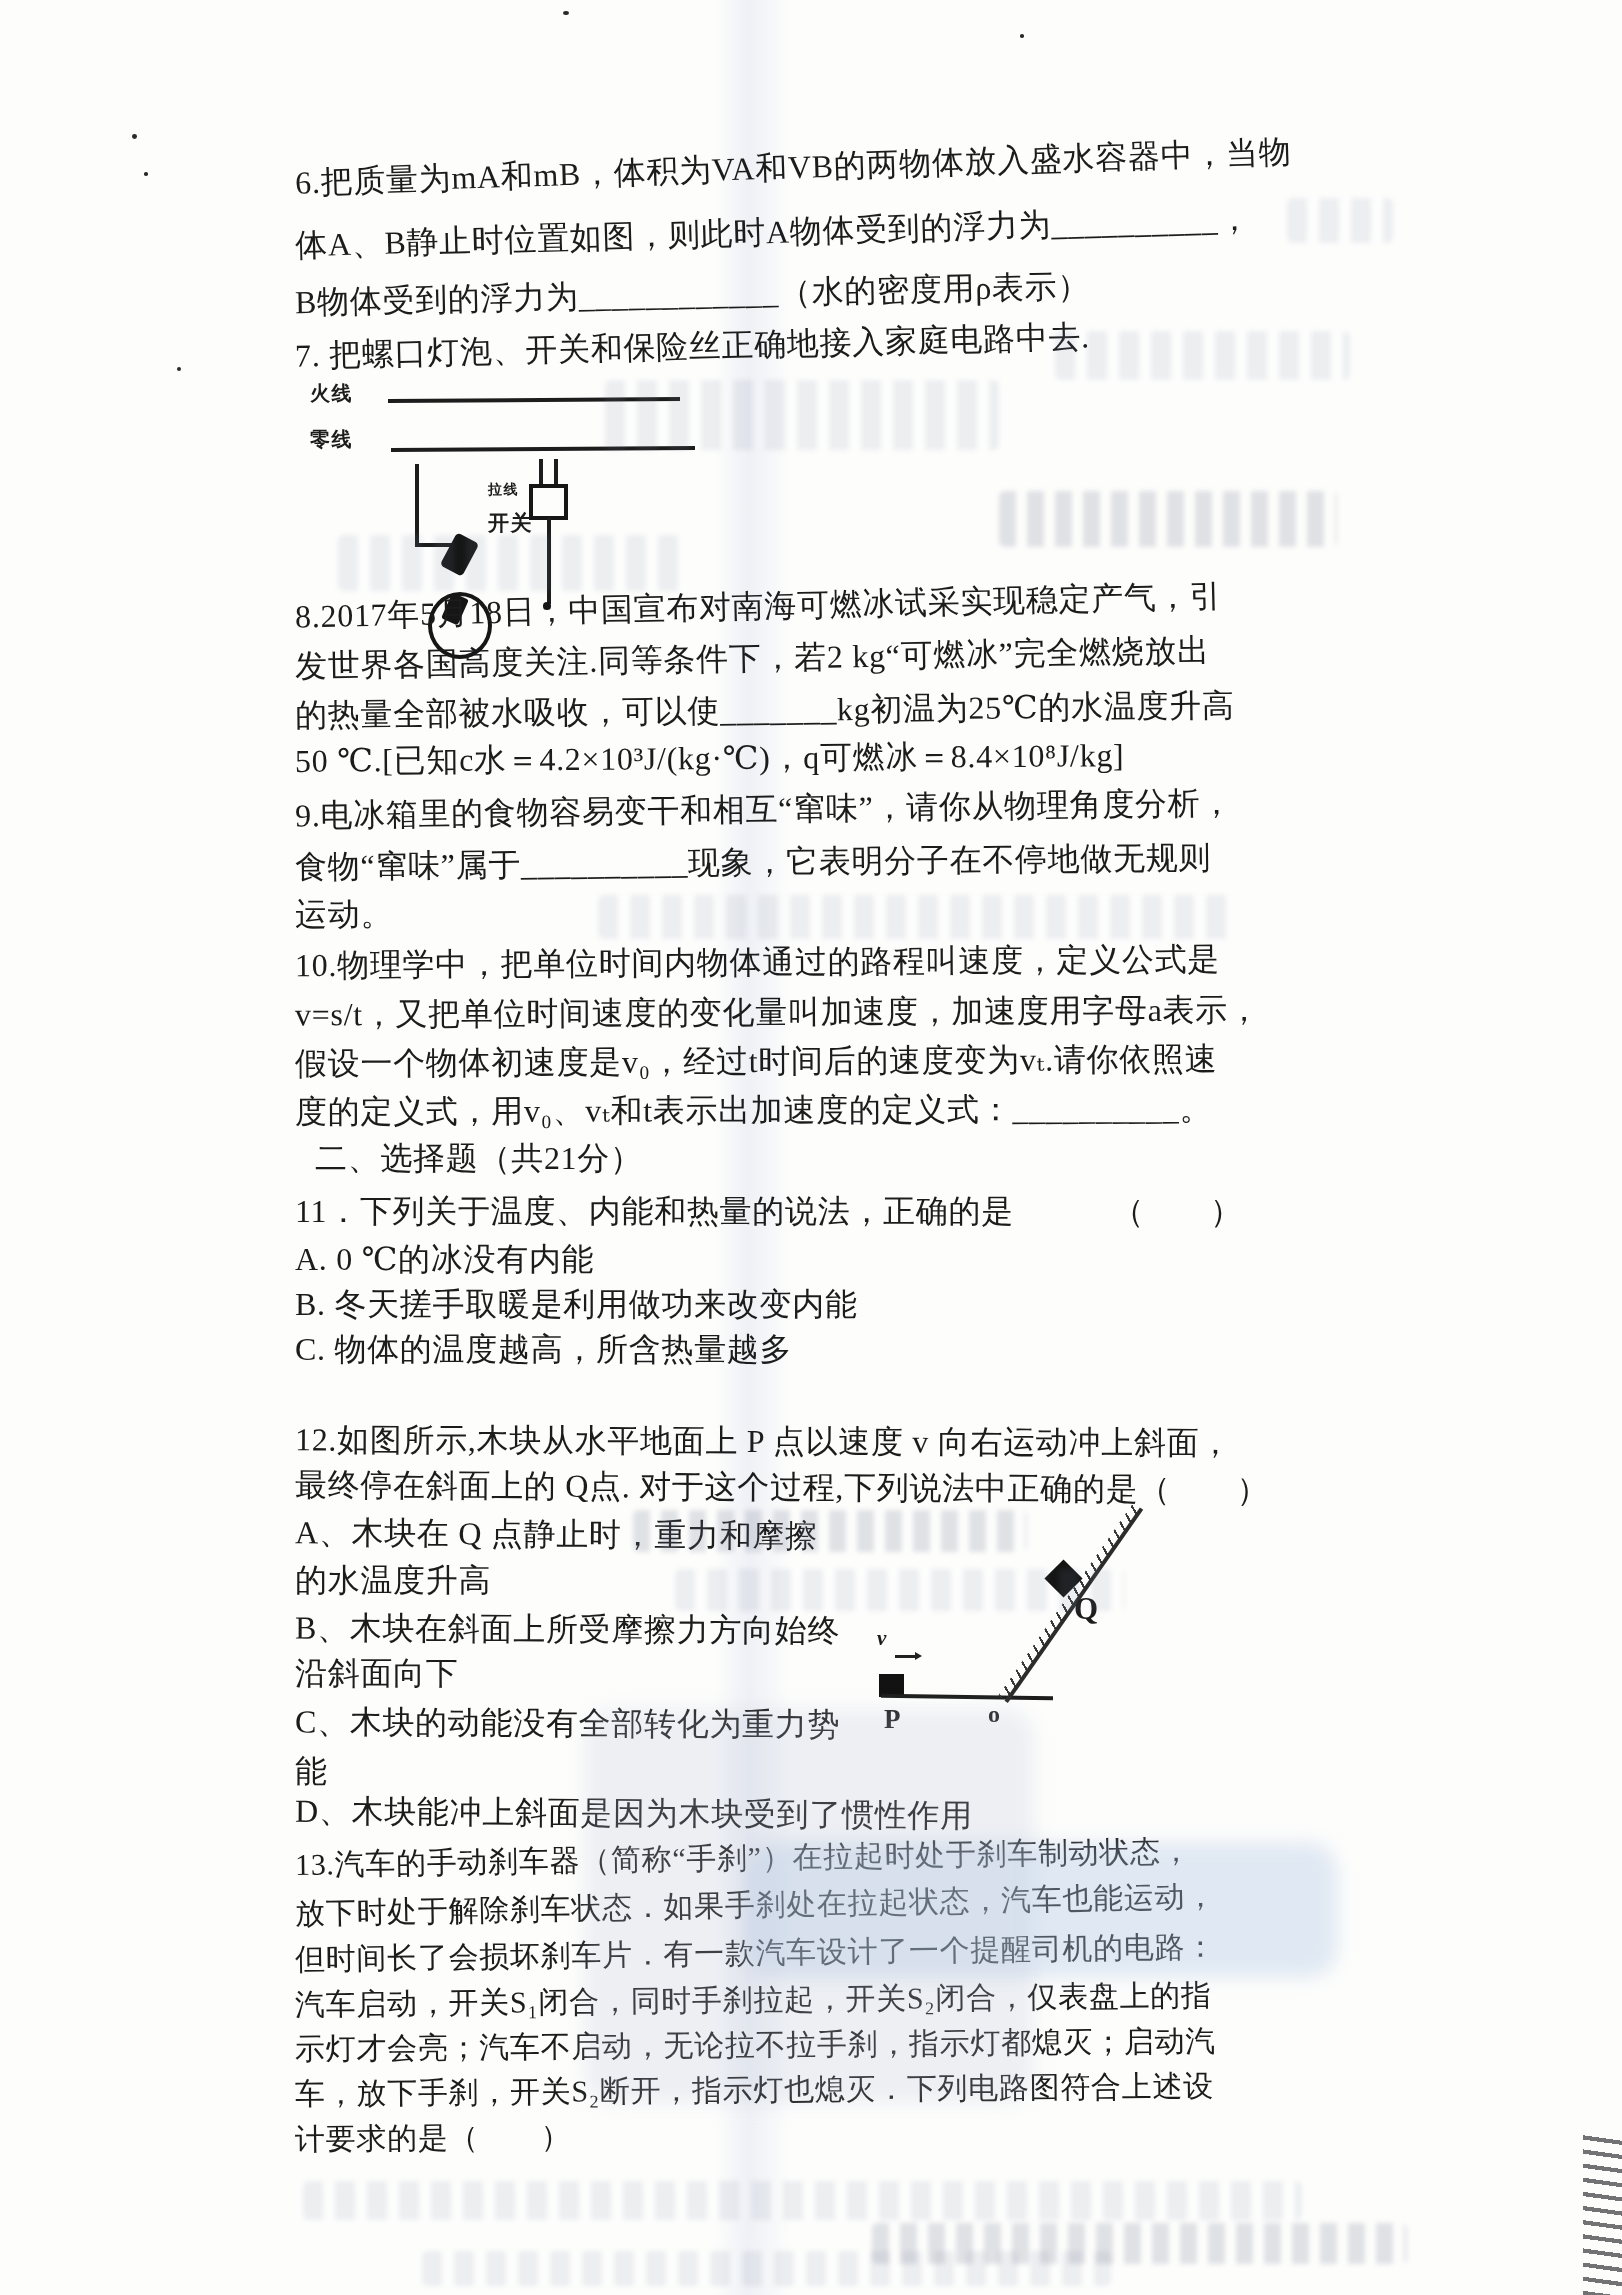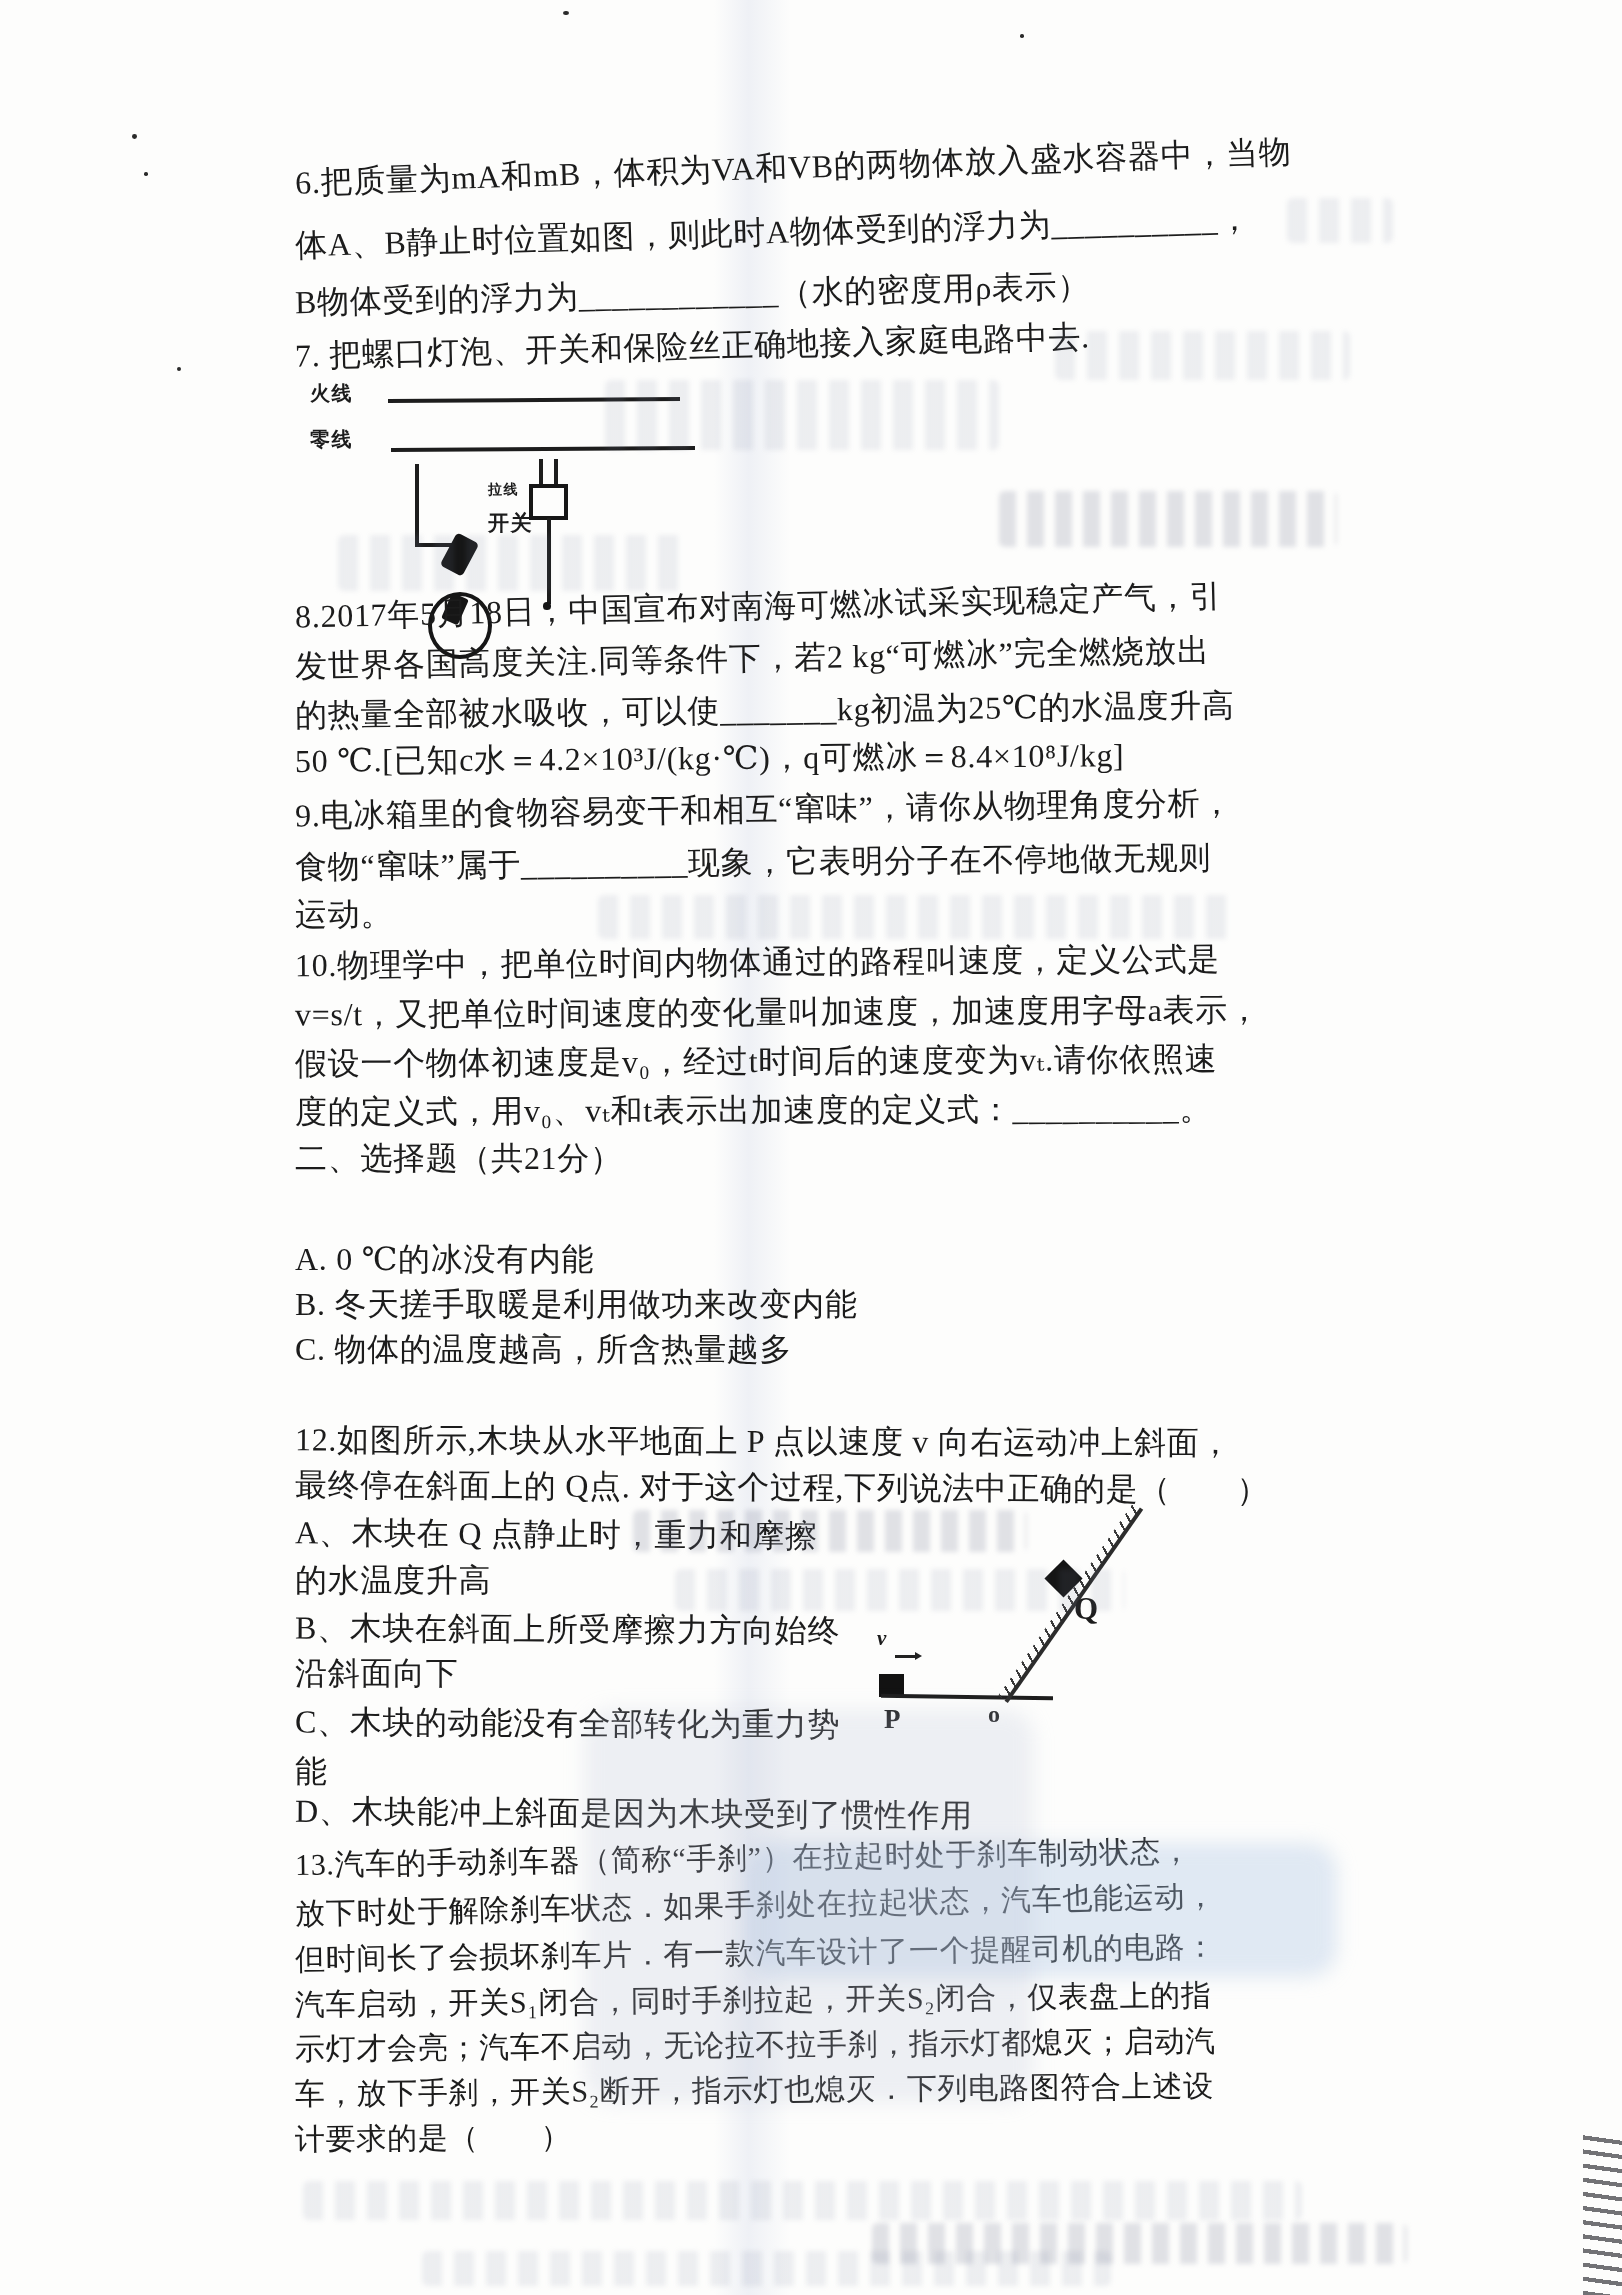--- a/index.html
+++ b/index.html
@@ -127,22 +127,23 @@
 
   <div class="line" style="top:788px;transform:rotate(-0.8deg);">9.电冰箱里的食物容易变干和相互“窜味”，请你从物理角度分析，</div>
   <div class="line" style="top:841px;transform:rotate(-0.6deg);">食物“窜味”属于__________现象，它表明分子在不停地做无规则</div>
   <div class="line" style="top:893px;">运动。</div>
 
   <div class="line" style="top:941px;transform:rotate(-0.4deg);">10.物理学中，把单位时间内物体通过的路程叫速度，定义公式是</div>
   <div class="line" style="top:991px;transform:rotate(-0.3deg);">v=s/t，又把单位时间速度的变化量叫加速度，加速度用字母a表示，</div>
   <div class="line" style="top:1040px;transform:rotate(-0.3deg);">假设一个物体初速度是v₀，经过t时间后的速度变为vₜ.请你依照速</div>
   <div class="line" style="top:1089px;transform:rotate(-0.2deg);">度的定义式，用v₀、vₜ和t表示出加速度的定义式：__________。</div>
 
-  <div class="line" style="top:1137px;">二、选择题（共21分）</div>
+  <div class="line" style="top:1137px;margin-left:20px;">二、选择题（共21分）</div>
 
+  <div class="line" style="top:1190px;">11．下列关于温度、内能和热量的说法，正确的是　　　（　　）</div>
   <div class="line" style="top:1238px;">A.  0 ℃的冰没有内能</div>
   <div class="line" style="top:1328px;">C.  物体的温度越高，所含热量越多</div>
   <div class="line" style="top:1283px;">B.  冬天搓手取暖是利用做功来改变内能</div>
 
   <div class="line" style="top:1420px;transform:rotate(0.2deg);">12.如图所示,木块从水平地面上 P 点以速度 v 向右运动冲上斜面，</div>
   <div class="line" style="top:1466px;transform:rotate(0.3deg);">最终停在斜面上的 Q点.  对于这个过程,下列说法中正确的是（　　）</div>
   <div class="line" style="top:1513px;transform:rotate(0.4deg);">A、木块在 Q 点静止时，重力和摩擦</div>
   <div class="line" style="top:1559px;">的水温度升高</div>
   <div class="line" style="top:1608px;transform:rotate(0.3deg);">B、木块在斜面上所受摩擦力方向始终</div>
   <div class="line" style="top:1652px;font-family:Liberation Mono, monospace;">沿斜面向下</div>

